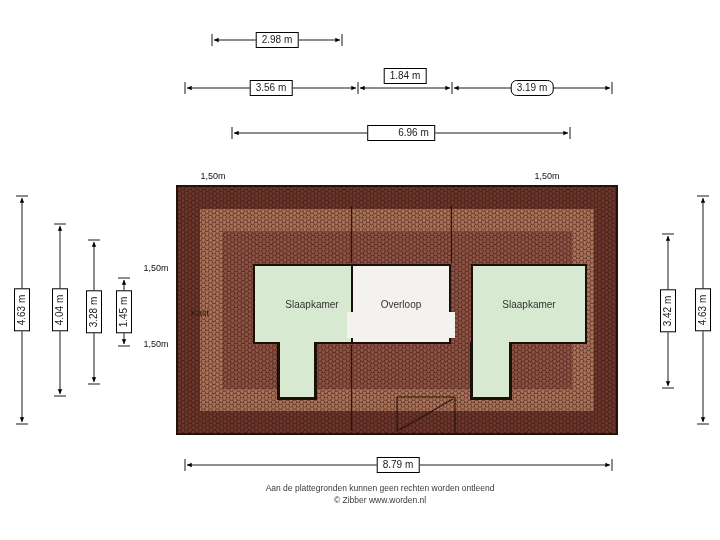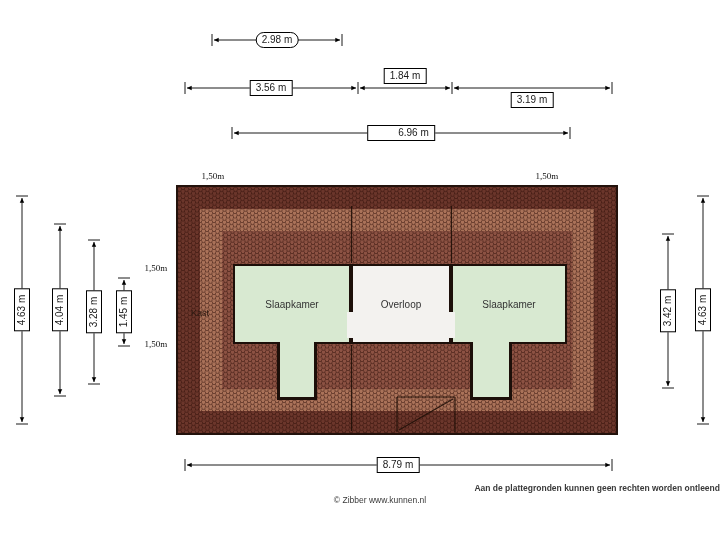--- a/index.html
+++ b/index.html
@@ -20,42 +20,42 @@
   .z-mid{background-color:var(--roof-mid,#8c5243);}
   .z-light{background-color:var(--roof-light,#aa7259);}
   #plan{left:176px;top:185px;width:442px;height:250px;}
   .plan-edge{inset:0;border:2px solid #23120c;z-index:8;pointer-events:none;}
   
   .room{
     box-sizing:border-box;border:2px solid var(--wall,#1c0f09);
     display:flex;align-items:center;justify-content:center;
     font-size:10px;color:#333;z-index:3;
   }
-  .room.green{background:var(--room-green,#d8e9d1);}
+  .room.green{background:var(--room-green,#d8e9d1);margin-left:20px;}
   .room.neutral{background:var(--room-neutral,#f3f2ef);}
   .dormer{
     box-sizing:border-box;background:var(--room-green,#d8e9d1);
     border:3px solid var(--wall,#1c0f09);border-top:none;z-index:4;
   }
   .door-gap{background:var(--room-neutral,#f3f2ef);z-index:5;}
   .closet-label{font-size:9px;color:#2b1a12;z-index:6;transform:translate(-50%,-50%);white-space:nowrap;}
   
   .dim{
     position:absolute;transform:translate(-50%,-50%);
     background:#fff;border:1px solid #000;
     font-size:10px;line-height:12px;padding:1px 5px;white-space:nowrap;z-index:10;
   }
   .dim.v{transform:translate(-50%,-50%) rotate(-90deg);}
   .slope{
     position:absolute;transform:translate(-50%,-50%);
-    font-size:9px;color:#111;background:#fff;padding:0 2px;white-space:nowrap;z-index:10;font-family:Liberation Serif, serif;
+    font-size:9px;color:#111;background:#fff;padding:0 2px;white-space:nowrap;z-index:10;
   }
   
   .footer-line{left:40px;width:680px;text-align:center;color:#3a3a3a;}
-  #footer-disclaimer{top:483px;font-size:8.5px;font-weight:700;text-align:right;}
+  #footer-disclaimer{top:483px;font-size:8.5px;font-weight:400;}
   #footer-copyright{top:495px;font-size:8.5px;}
   svg.lines{position:absolute;left:0;top:0;z-index:9;pointer-events:none;}
 </style>
 </head>
 <body>
 
 <div id="canvas">
 
   <div id="plan" class="abs tiles z-dark">
     <div class="abs tiles z-light" style="inset:24px;"></div>
@@ -134,34 +134,34 @@
       <line x1="351.5" y1="206" x2="351.5" y2="263"></line>
       <line x1="451.5" y1="206" x2="451.5" y2="263"></line>
       <line x1="351.5" y1="345" x2="351.5" y2="431"></line>
       <line x1="397" y1="397" x2="397" y2="432"></line>
       <line x1="455" y1="397" x2="455" y2="432"></line>
       <line x1="397" y1="397" x2="455" y2="397"></line>
       <line x1="399" y1="430" x2="453" y2="399"></line>
     </g>
   </svg>
 
-  <div class="dim" style="left:277px;top:40px;border-radius:8px;">2.98 m</div>
+  <div class="dim" style="left:277px;top:40px;">2.98 m</div>
   <div class="dim" style="left:271px;top:88px;text-align:center;">3.56 m</div>
   <div class="dim" style="left:405px;top:76px;">1.84 m</div>
-  <div class="dim" style="left:532px;top:100px;">3.19 m</div>
+  <div class="dim" style="left:532px;top:88px;border-radius:6px;">3.19 m</div>
   <div class="dim" style="left:401px;top:133px;padding-left:30px;">6.96 m</div>
   <div class="dim" style="left:398px;top:465px;">8.79 m</div>
   <div class="dim v" style="left:22px;top:310px;">4.63 m</div>
   <div class="dim v" style="left:60px;top:310px;">4.04 m</div>
   <div class="dim v" style="left:94px;top:312px;">3.28 m</div>
   <div class="dim v" style="left:124px;top:312px;">1.45 m</div>
   <div class="dim v" style="left:668px;top:311px;">3.42 m</div>
   <div class="dim v" style="left:703px;top:310px;">4.63 m</div>
 
   <div class="slope" style="left:213px;top:176px;">1,50m</div>
   <div class="slope" style="left:547px;top:176px;">1,50m</div>
   <div class="slope" style="left:156px;top:268px;">1,50m</div>
   <div class="slope" style="left:156px;top:344px;">1,50m</div>
 
   <div id="footer-disclaimer" class="abs footer-line">Aan de plattegronden kunnen geen rechten worden ontleend</div>
-  <div id="footer-copyright" class="abs footer-line">© Zibber www.kunnen.nl</div>
+  <div id="footer-copyright" class="abs footer-line">© Zibber www.worden.nl</div>
 
 </div>
 
 </body></html>

